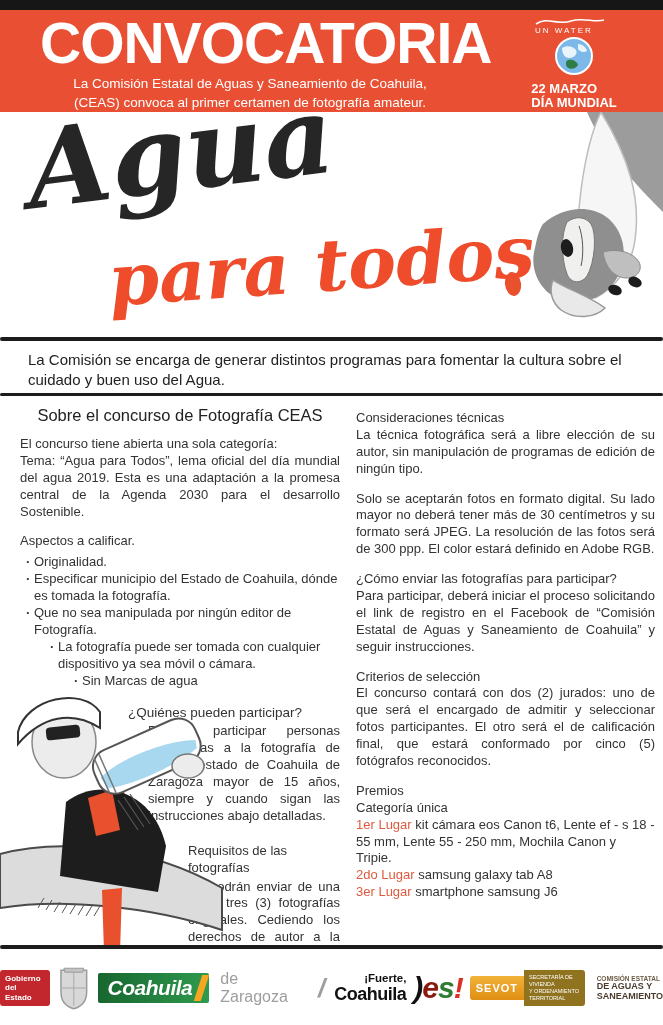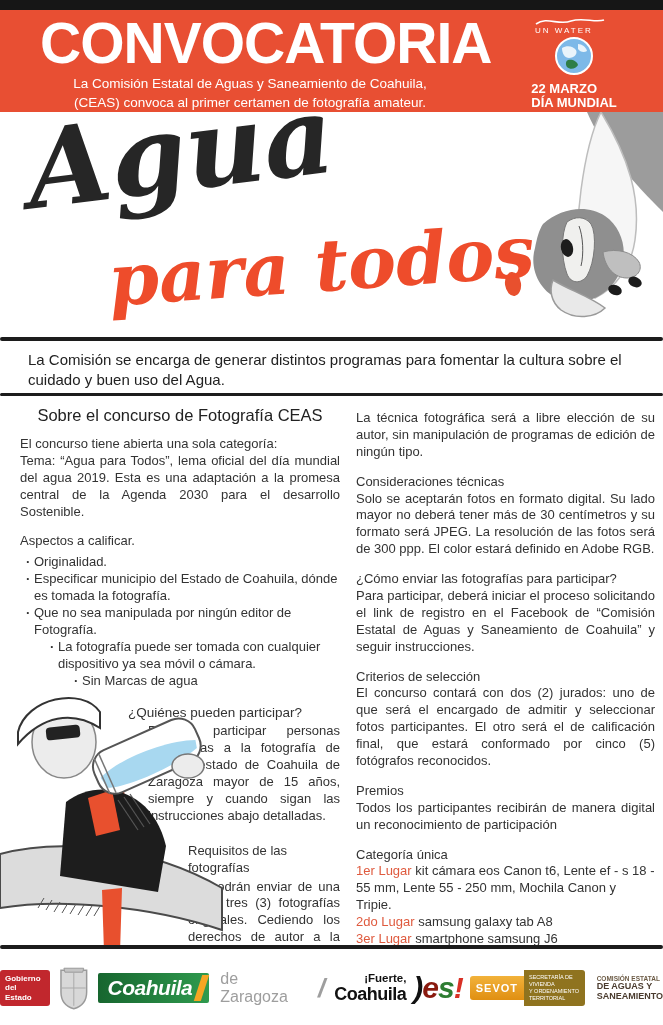--- a/index.html
+++ b/index.html
@@ -207,29 +207,28 @@
           <rect x="92" y="96" width="110" height="46" rx="18" fill="#ffffff" stroke="#555" stroke-width="2"></rect>
           <path d="M96,120 C120,110 170,112 198,124 L196,132 C170,140 116,140 98,132 Z" fill="#a8d8f0"></path>
           <line x1="98" y1="100" x2="98" y2="138" stroke="#777" stroke-width="1.5"></line>
           <line x1="104" y1="98" x2="104" y2="140" stroke="#777" stroke-width="1.5"></line>
         </g>
         <ellipse cx="188" cy="126" rx="16" ry="12" fill="#ececec" stroke="#777" stroke-width="1.5"></ellipse>
       </svg>
     </div>
 
     <div class="col-right">
+      <p class="body subhead">Consideraciones técnicas</p>
       <p class="body mb">La técnica fotográfica será a libre elección de su autor, sin manipulación de programas de edición de ningún tipo.</p>
-      <p class="body subhead">Consideraciones técnicas</p>
       <p class="body mb">Solo se aceptarán fotos en formato digital. Su lado mayor no deberá tener más de 30 centímetros y su formato será JPEG. La resolución de las fotos será de 300 ppp. El color estará definido en Adobe RGB.</p>
       <p class="body subhead">¿Cómo enviar las fotografías para participar?</p>
       <p class="body mb">Para participar, deberá iniciar el proceso solicitando el link de registro en el Facebook de “Comisión Estatal de Aguas y Saneamiento de Coahuila” y seguir instrucciones.</p>
       <p class="body subhead">Criterios de selección</p>
       <p class="body mb">El concurso contará con dos (2) jurados: uno de que será el encargado de admitir y seleccionar fotos participantes. El otro será el de calificación final, que estará conformado por cinco (5) fotógrafos reconocidos.</p>
       <p class="body subhead">Premios</p>
-      <p class="body mb">Todos los participantes recibirán de manera digital un reconocimiento de participación</p>
       <p class="body subhead">Categoría única</p>
       <p class="body prize-line"><span class="accent">1er Lugar</span> <span>kit cámara eos Canon t6, Lente ef - s 18 - 55 mm, Lente 55 - 250 mm, Mochila Canon y Tripie.</span></p>
       <p class="body prize-line"><span class="accent">2do Lugar</span> <span>samsung galaxy tab A8</span></p>
       <p class="body prize-line"><span class="accent">3er Lugar</span> <span>smartphone samsung J6</span></p>
 
     </div>
   </div>
 
   <div class="divider"></div>
 

